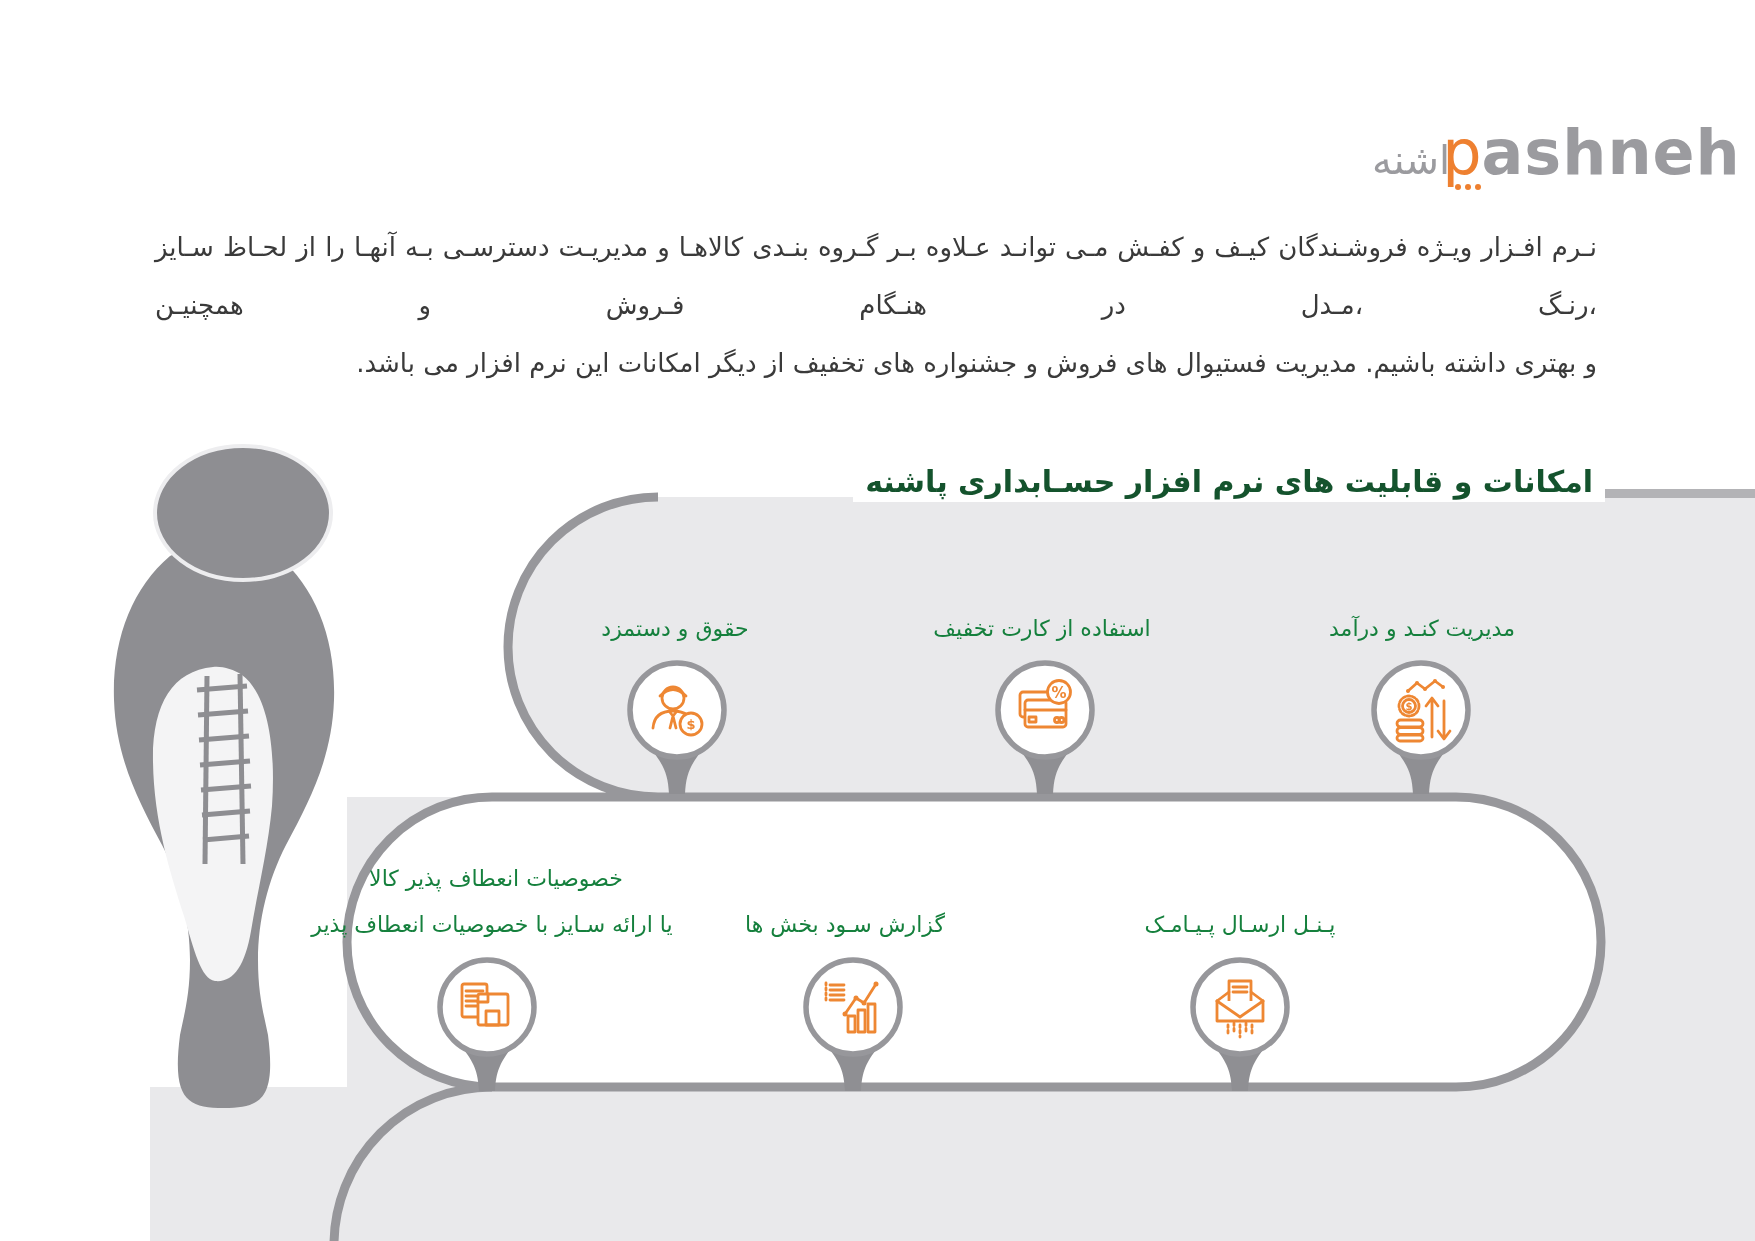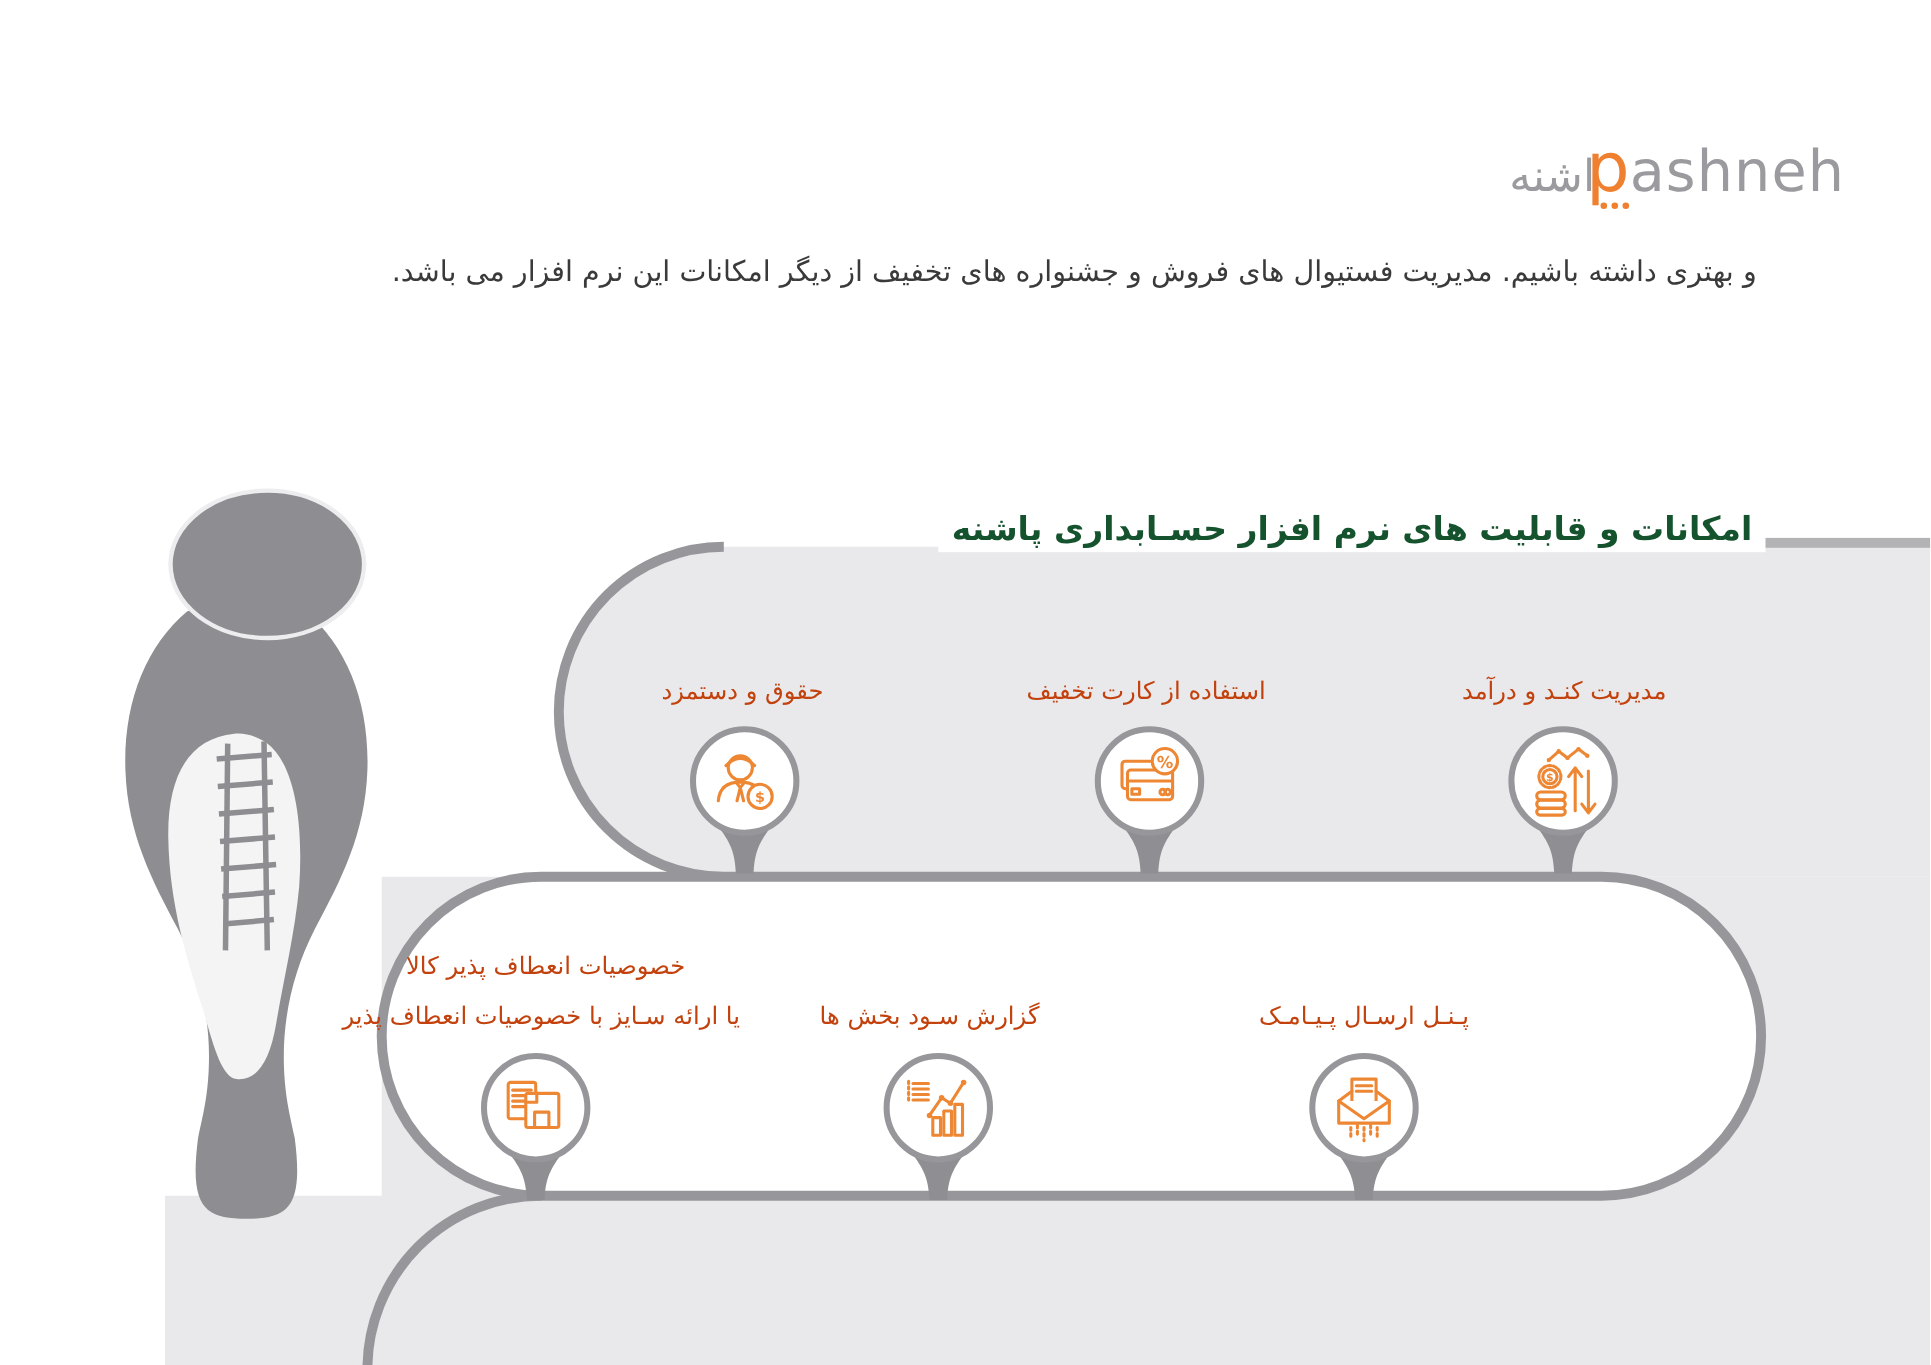--- a/index.html
+++ b/index.html
@@ -14,24 +14,24 @@
   .underline{position:absolute;left:1015px;top:489px;width:740px;height:9px;background:#b3b3b6;z-index:2;}
   .section-title{position:absolute;top:461px;right:150px;margin:0;font-size:30px;font-weight:700;
     color:#14532d;background:#ffffff;padding:3px 12px;direction:rtl;z-index:3;}
 
   .logo{position:absolute;left:1372px;top:122px;display:flex;align-items:baseline;direction:ltr;
     color:#9b9b9f;z-index:3;}
   .logo-fa{font-size:40px;margin-right:-8px;}
   .logo-p{font-size:62px;line-height:1;color:#ee8030;position:relative;}
   .logo-p::after{content:"";position:absolute;left:13px;bottom:-6px;width:6px;height:6px;border-radius:50%;
     background:#ee8030;box-shadow:10px 0 0 #ee8030,20px 0 0 #ee8030;}
-  .logo-rest{font-size:52px;line-height:1;letter-spacing:1px;}
+  .logo-rest{font-size:62px;line-height:1;letter-spacing:1px;font-weight:bold;}
 
   .feat-label{position:absolute;transform:translateX(-50%);white-space:nowrap;direction:rtl;
-    font-size:22px;color:#c2410c;z-index:2;}
+    font-size:22px;color:#15803d;z-index:2;}
 </style>
 </head>
 <body>
 
 <div class="stage">
 
   <svg class="art" width="1755" height="1241" viewBox="0 0 1755 1241">
 
     <g>
       <path fill="#e9e9eb" d="M1755,497 L658,497 A150,150 0 0 0 658,797 L1755,797 Z"></path>
@@ -161,20 +161,21 @@
     </g>
   </svg>
 
   <div class="logo">
     <span class="logo-fa">اشنه</span>
     <span class="logo-p">p</span>
     <span class="logo-rest">ashneh</span>
   </div>
 
   <div class="intro">
+    <div class="intro-line justify">نـرم افـزار ویـژه فروشـندگان  کیـف و کفـش مـی توانـد عـلاوه بـر گـروه بنـدی کالاهـا و مدیریـت دسترسـی بـه آنهـا را  از لحـاظ سـایز ،رنـگ ،مـدل در هنـگام فـروش و همچنیـن</div>
     <div class="intro-line">و بهتری داشته باشیم. مدیریت فستیوال های فروش و جشنواره های تخفیف از دیگر امکانات این نرم افزار می باشد.</div>
   </div>
 
   <div class="underline"></div>
   <h1 class="section-title">امکانات و قابلیت های نرم افزار حسـابداری پاشنه</h1>
 
   <div class="feat-label" style="left:1422px;top:616px">مدیریت کنـد و درآمد</div>
   <div class="feat-label" style="left:1042px;top:616px">استفاده از کارت تخفیف</div>
   <div class="feat-label" style="left:675px;top:616px">حقوق و دستمزد</div>
   <div class="feat-label" style="left:1240px;top:912px">پـنـل ارسـال پـیـامـک</div>

